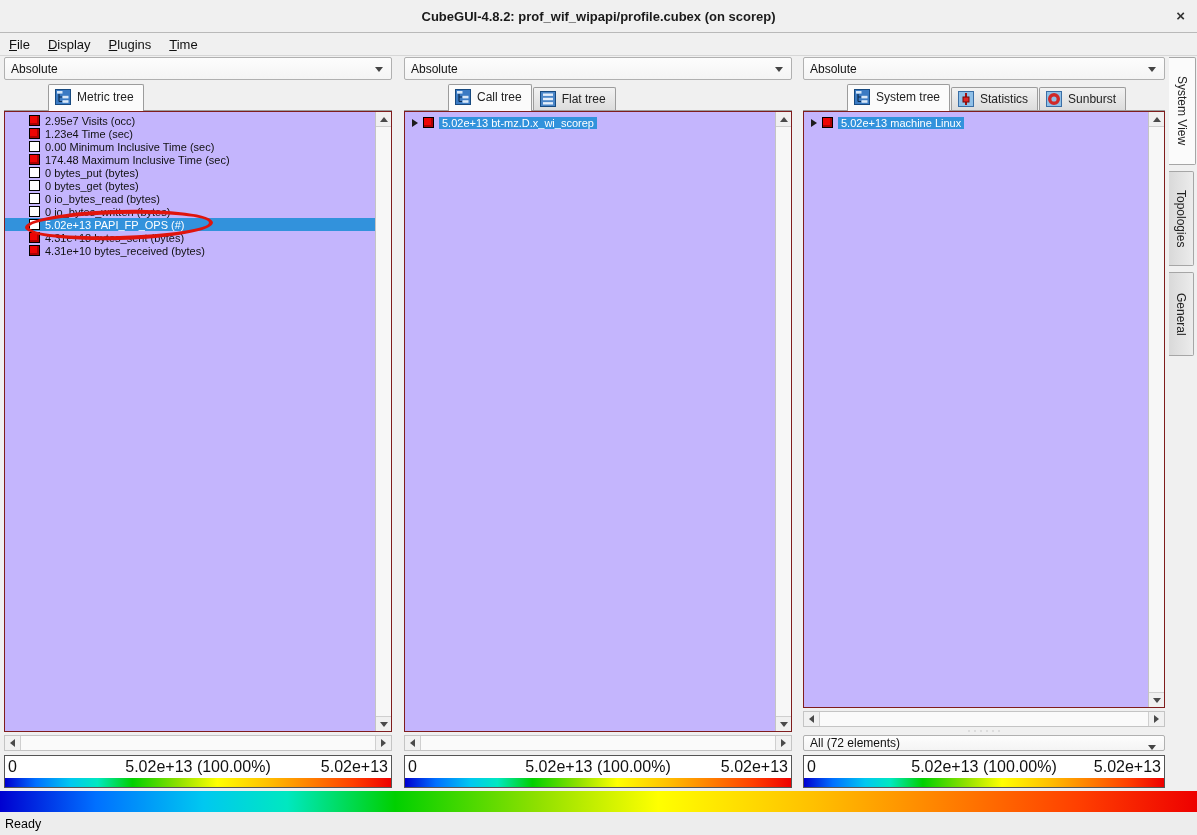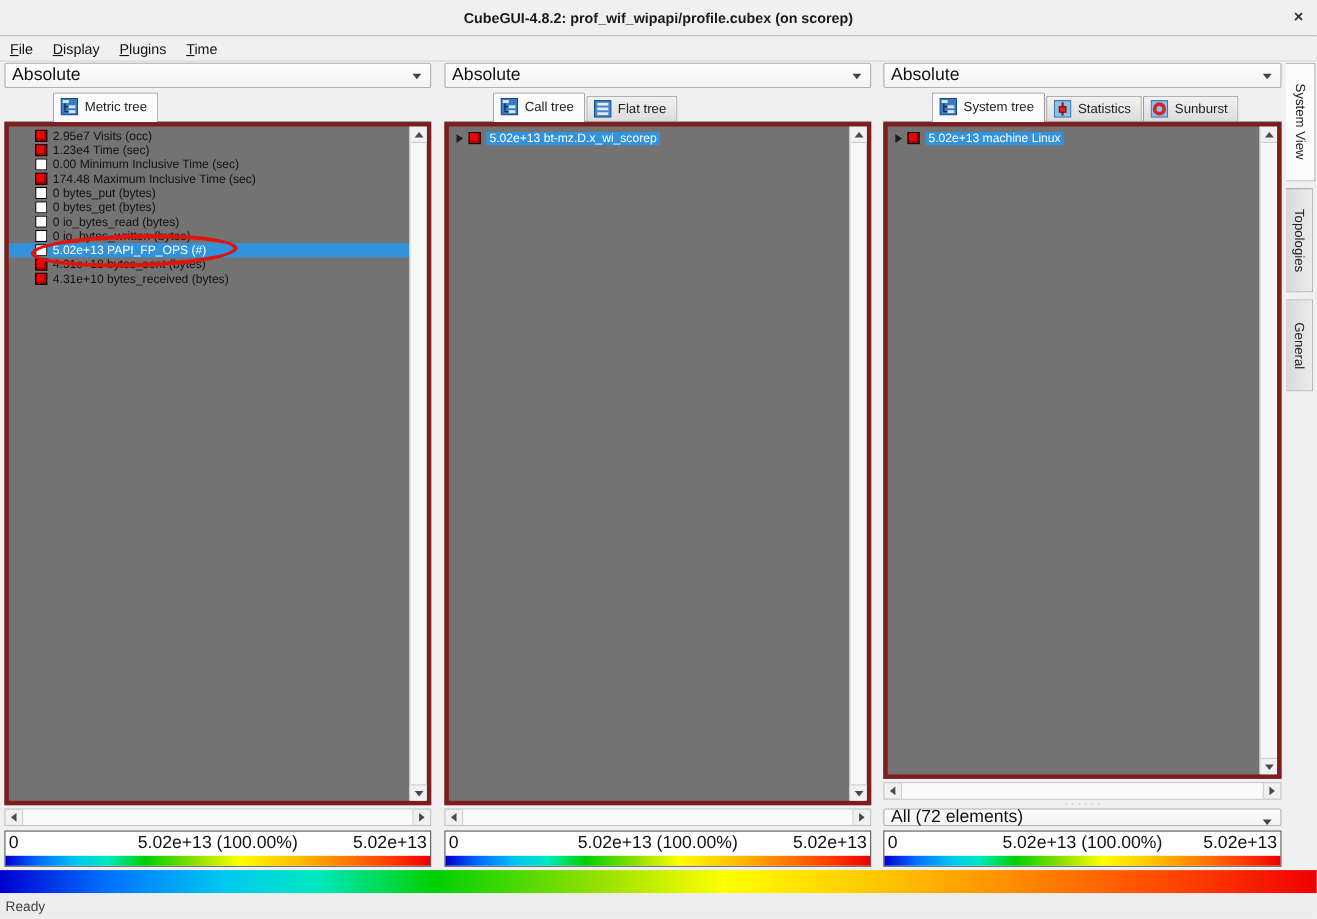--- a/index.html
+++ b/index.html
@@ -21,37 +21,37 @@
   .menu-item::first-letter { text-decoration:underline; }
 
   
   .panel { position:absolute; top:57px; height:731px; display:flex; flex-direction:column; }
   .panel-metric { left:4px;   width:388px; }
   .panel-call   { left:404px; width:388px; }
   .panel-system { left:803px; width:362px; }
 
   .combo { height:23px; border:1px solid #b0b0b0; border-radius:2px;
     background:linear-gradient(#fdfdfd,#f4f4f4); display:flex; align-items:center;
-    padding:0 6px; font-size:16px; position:relative; flex:none; }
+    padding:0 6px; font-size:12px; position:relative; flex:none; }
   .combo .arrow-down { position:absolute; right:8px; top:9px; width:0; height:0;
     border-left:4px solid transparent; border-right:4px solid transparent; border-top:5px solid #444; }
 
   .spacer4 { height:4px; flex:none; }
   .spacer3 { height:3px; flex:none; }
 
   .tabbar { height:27px; flex:none; display:flex; align-items:flex-end;
     border-bottom:1px solid #9c9c9c; padding-left:1px; }
   .tab { display:flex; align-items:center; gap:6px; font-size:12px;
     border:1px solid #9c9c9c; border-bottom:none; padding:3px 9px 3px 6px;
     background:linear-gradient(#f2f2f2,#dcdcdc); height:23px; margin-right:1px;
     border-radius:2px 2px 0 0; color:#222; }
   .tab.selected { background:#fbfbfb; height:27px; margin-bottom:-1px; padding-bottom:5px;margin-left:43px; }
   .tab .ticon { flex:none; width:16px; height:16px; }
 
-  .treebox { flex:1 1 auto; border:4px solid #7f1d1d; background:#737373; position:relative; overflow:hidden;text-decoration:underline; }
+  .treebox { flex:1 1 auto; border:1px solid #7f1d1d; background:#c4b5fd; position:relative; overflow:hidden;text-decoration:underline; }
   .tree-content { position:absolute; left:0; top:0; right:16px; bottom:0; padding-top:2px; }
 
   
   .trow { display:flex; align-items:center; gap:5px; height:13px; padding-left:24px; font-size:11px; }
   .trow.selected { background:#3292dc; }
   .trow.selected .tlabel { color:#fff; }
   .tlabel { white-space:nowrap; }
   .cbox { width:11px; height:11px; border:1px solid #000; background:#fff; flex:none; }
   .cbox[data-box="red"] { background:#ee0404; box-shadow:inset -2px -2px 0 rgba(110,0,0,.5); }
 
@@ -111,21 +111,21 @@
     border-left:none; border-radius:0 2px 2px 0; padding:10px 3px; margin-bottom:6px;
     display:flex; align-items:center; justify-content:center; width:25px; }
   .side-tab.selected { background:#fbfbfb; width:27px; }
   .st-sysview { height:108px; }
   .st-topologies { height:95px; }
   .st-general { height:84px; }
 
   
   .rainbow { position:absolute; left:0; top:791px; width:1197px; height:21px; }
   .statusbar { position:absolute; left:0; top:812px; width:1197px; height:23px;
-    background:#ededed; display:flex; align-items:center; padding-left:5px; font-size:12.5px; color:#404040; }
+    background:#ededed; display:flex; align-items:center; padding-left:5px; font-size:12.5px; color:#000000; }
 </style>
 </head>
 <body>
 
 <div class="titlebar">
   <div class="title-text">CubeGUI-4.8.2: prof_wif_wipapi/profile.cubex (on scorep)</div>
   <div class="close-btn">×</div>
 </div>
 
 <div class="menubar">

